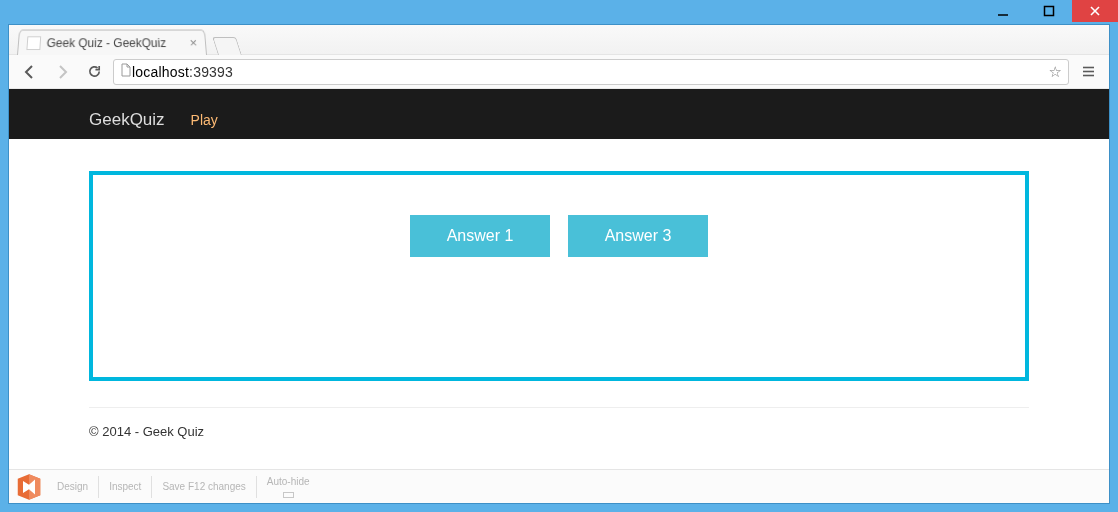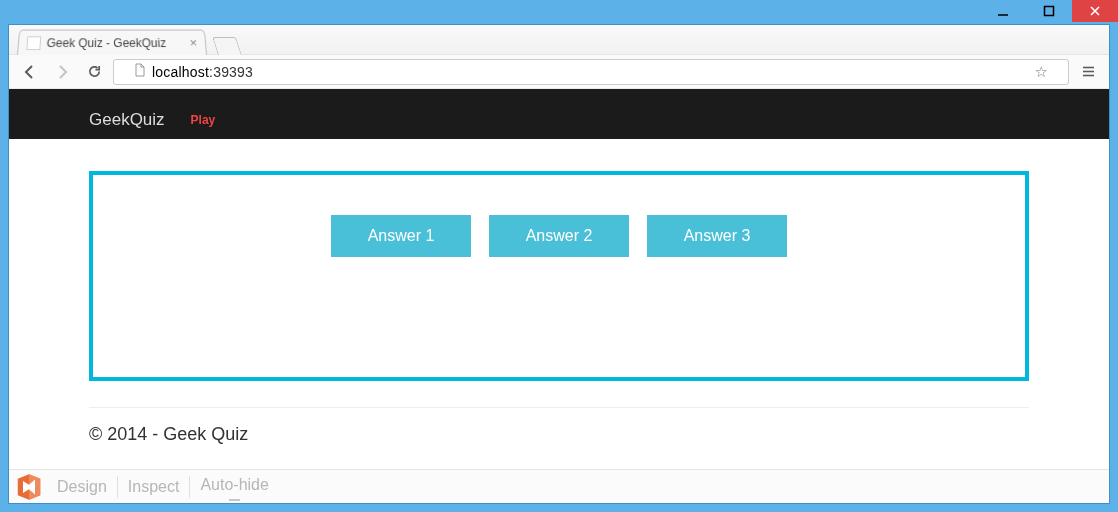--- a/index.html
+++ b/index.html
@@ -59,53 +59,53 @@
     border-bottom:1px solid #e9e9e9;
     background:#fafafa;
   }
   .tbtn {
     width:26px;height:26px;display:flex;align-items:center;justify-content:center;
     color:#5a5a5a; border-radius:3px; font-size:16px;
   }
   .tbtn.disabled { color:#b8b8b8; }
   .omnibox {
     flex:1; height:26px; border:1px solid #ccc; border-radius:3px;
-    display:flex; align-items:center; padding:0 20px; gap:6px; background:#fff;
+    display:flex; align-items:center; padding:0 6px; background:#fff;
   }
   .omnibox .page-icon { color:#9a9a9a; font-size:13px; }
   .omnibox .url { font-size:14px; color:#333; letter-spacing:0.2px; }
   .omnibox .url .host { color:#000; }
   .omnibox .star { margin-left:auto; color:#7a7a7a; font-size:15px; }
   .menu-btn { width:26px;height:26px;display:flex;align-items:center;justify-content:center;color:#5a5a5a; }
 
   
   .viewport { flex:1; overflow:auto; background:#fff; display:flex; flex-direction:column; }
   .navbar {
     height:50px; background:#1b1b1b; color:#ddd; display:flex; align-items:center;
     padding:12px 18px 0 80px; gap:26px;
   }
   .brand { color:#ddd; font-size:17px; }
-  .navlink { color:#ef4444; font-size:12px;font-weight:bold; }
+  .navlink { color:#fdba74; font-size:14px; }
   .page-body { padding:32px 80px 12px; }
   .quiz-box {
     border:4px solid #00b7de; padding:40px 0 120px; text-align:center;
   }
   .answers { display:flex; justify-content:center; gap:18px; }
   .ans-btn {
     background:#49c0d8; color:#fff; border:none; width:140px; height:42px;
     font-size:16px; display:flex;align-items:center;justify-content:center;
   }
   hr.sep { margin:26px 0 10px; border:none; border-top:1px solid #eee; }
-  .footer-text { font-size:18px; color:#333; padding:6px 0 12px; }
+  .footer-text { font-size:13px; color:#333; padding:6px 0 12px; }
 
   
   .devbar {
     height:34px; background:#fbfbfb; border-top:1px solid #e5e5e5;
     display:flex; align-items:center; gap:0; padding:0 20px 0 2px;
-    font-size:16px; color:#b6b6b6;
+    font-size:10px; color:#b6b6b6;
   }
   .devlogo {
     width:36px;height:34px;display:flex;align-items:center;justify-content:center;
   }
   .devbar .item {
     padding:0 10px; height:22px; display:flex; align-items:center; gap:5px;
     border-right:1px solid #e0e0e0;
   }
   .devbar .item:last-child { border-right:none;flex-direction:column; }
   .cb { width:11px;height:11px;border:1px solid #c7c7c7;display:inline-block;position:relative;}
@@ -189,21 +189,20 @@
     <div class="viewport">
       <div class="navbar">
         <span class="brand">GeekQuiz</span>
         <span class="navlink">Play</span>
       </div>
 
       <div class="page-body">
         <div class="quiz-box">
           <div class="answers">
             <button class="ans-btn">Answer 1</button>
-            <button class="ans-btn">Answer 2</button>
             <button class="ans-btn">Answer 3</button>
           </div>
         </div>
         <hr class="sep">
         <div class="footer-text">© 2014 - Geek Quiz</div>
       </div>
 
       <div style="flex:1"></div>
 
       <div class="devbar">
@@ -214,20 +213,23 @@
             <path d="M12 28 V12 L20 17 L28 10 V30 L20 23 Z" fill="#fff"></path>
           </svg>
         </div>
         <div class="item">
             <span>Design</span>
           </div>
         <div class="item">
             <span>Inspect</span>
           </div>
         <div class="item">
+            <span>Save F12 changes</span>
+          </div>
+        <div class="item">
             <span>Auto-hide</span>
             <span class="cb"></span>
           </div>
       </div>
     </div>
 
   </div>
 </div>
 
 </body></html>

